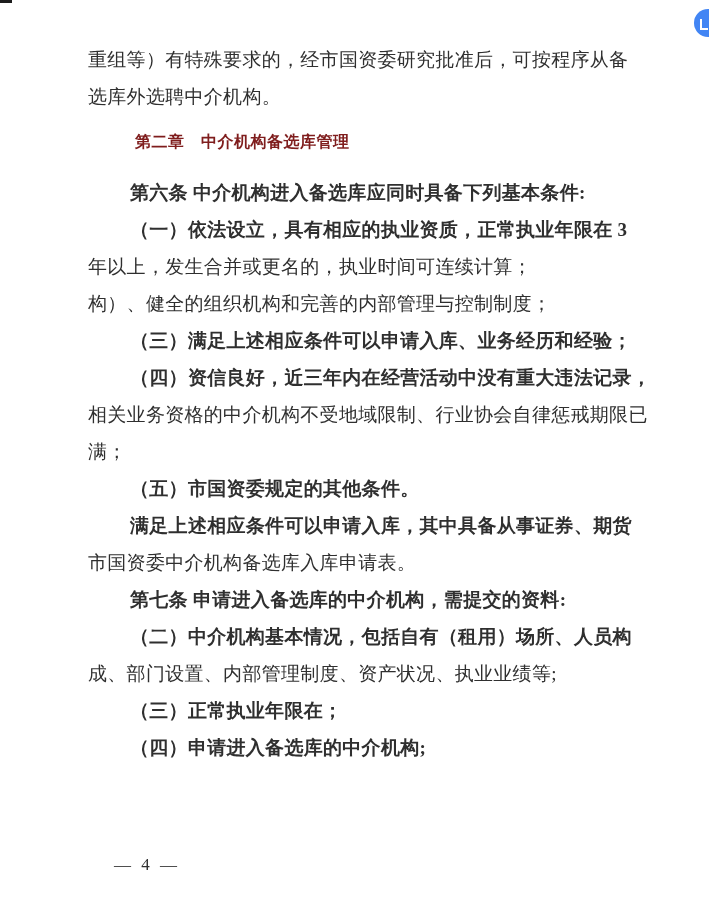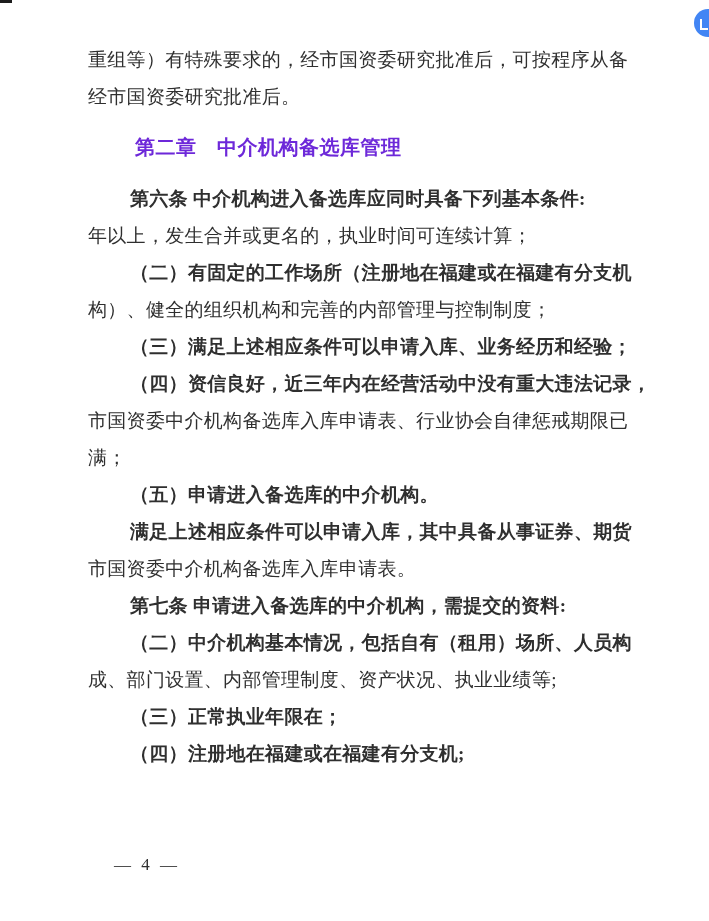--- a/index.html
+++ b/index.html
@@ -61,24 +61,24 @@
     white-space: nowrap;
     text-align: left;
   }
   .line.indent {
     padding-left: 42px;
     font-weight: bold;
   }
   .line.heading {
     font-family: "Liberation Sans", "DejaVu Sans", sans-serif;
     font-weight: bold;
-    font-size: 20px;
-    color: #6d28d9;
+    font-size: 16px;
+    color: #7f1d1d;
     padding-left: 47px;
-    margin-top: 14px;
+    margin-top: 8px;
     margin-bottom: 14px;
     letter-spacing: 0.5px;
   }
   .pagenum {
     position: absolute;
     left: 114px;
     top: 855px;
     font-size: 17px;
     line-height: 20px;
     letter-spacing: 3px;
@@ -91,35 +91,35 @@
 <div class="page">
 
   <div class="scan-artifact"></div>
 
   <button class="fab">
     <span class="fab-glyph"></span>
   </button>
 
   <div class="content">
     <div class="line">重组等）有特殊要求的，经市国资委研究批准后，可按程序从备</div>
-    <div class="line">经市国资委研究批准后。</div>
+    <div class="line">选库外选聘中介机构。</div>
     <div class="line heading">第二章　中介机构备选库管理</div>
     <div class="line indent">第六条 中介机构进入备选库应同时具备下列基本条件:</div>
+    <div class="line indent">（一）依法设立，具有相应的执业资质，正常执业年限在 3</div>
     <div class="line">年以上，发生合并或更名的，执业时间可连续计算；</div>
-    <div class="line indent">（二）有固定的工作场所（注册地在福建或在福建有分支机</div>
     <div class="line">构）、健全的组织机构和完善的内部管理与控制制度；</div>
     <div class="line indent">（三）满足上述相应条件可以申请入库、业务经历和经验；</div>
     <div class="line indent">（四）资信良好，近三年内在经营活动中没有重大违法记录，</div>
-    <div class="line">市国资委中介机构备选库入库申请表、行业协会自律惩戒期限已</div>
+    <div class="line">相关业务资格的中介机构不受地域限制、行业协会自律惩戒期限已</div>
     <div class="line">满；</div>
-    <div class="line indent">（五）申请进入备选库的中介机构。</div>
+    <div class="line indent">（五）市国资委规定的其他条件。</div>
     <div class="line indent">满足上述相应条件可以申请入库，其中具备从事证券、期货</div>
     <div class="line">市国资委中介机构备选库入库申请表。</div>
     <div class="line indent">第七条 申请进入备选库的中介机构，需提交的资料:</div>
     <div class="line indent">（二）中介机构基本情况，包括自有（租用）场所、人员构</div>
     <div class="line">成、部门设置、内部管理制度、资产状况、执业业绩等;</div>
     <div class="line indent">（三）正常执业年限在；</div>
-    <div class="line indent">（四）注册地在福建或在福建有分支机;</div>
+    <div class="line indent">（四）申请进入备选库的中介机构;</div>
   </div>
 
   <div class="pagenum">— 4 —</div>
 
 </div>
 
 </body></html>

